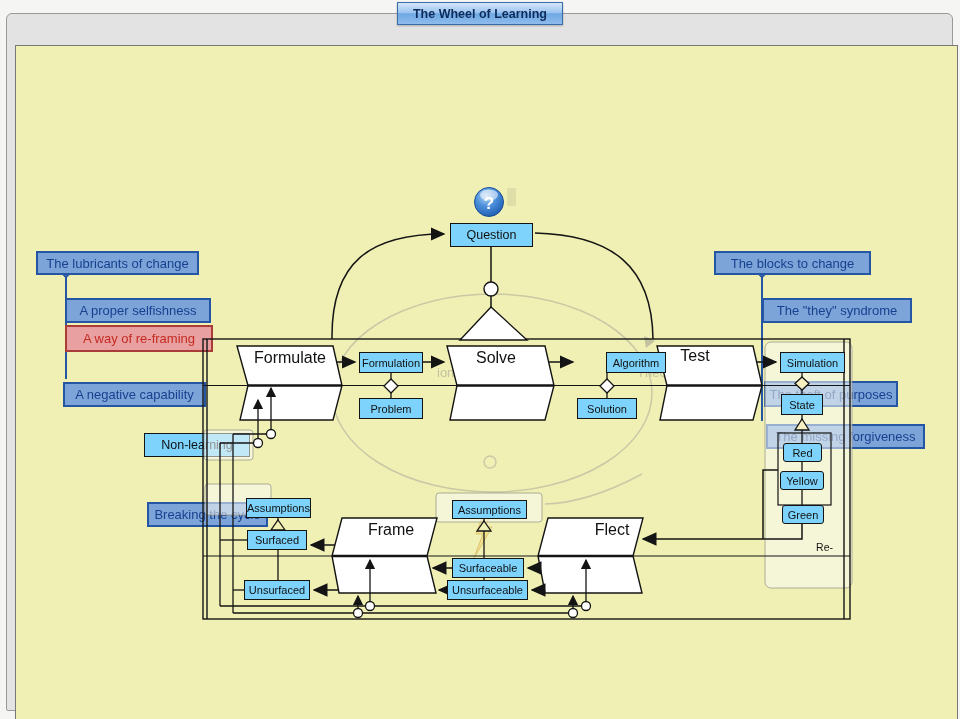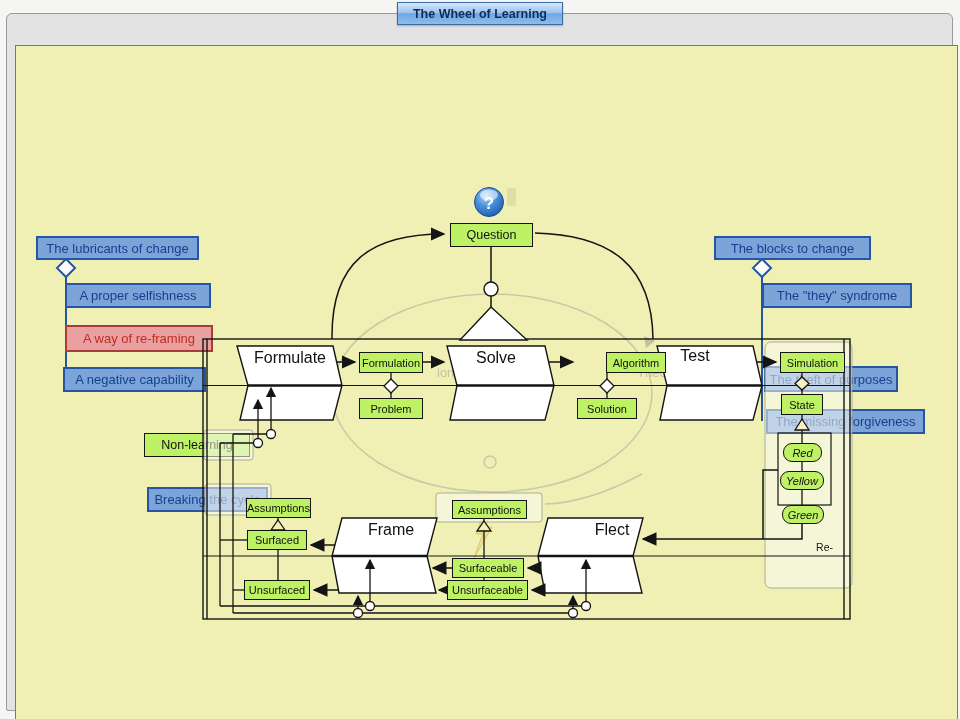--- a/index.html
+++ b/index.html
@@ -10,26 +10,26 @@
           border:1px solid #787878;z-index:0;}
   .tab{position:absolute;left:397px;top:2px;width:164px;height:21px;z-index:40;
        background:linear-gradient(#d5e7fa,#9cc3ef 45%,#6ea8e3 52%,#8fbcec);
        border:1.5px solid #3a6ca8;border-radius:0;color:#0d2c5c;font-weight:bold;
        font-size:12.5px;display:flex;align-items:center;justify-content:center;
        box-shadow:0 1px 2px rgba(0,0,0,.25);}
   svg.layer{position:absolute;left:0;top:0;z-index:5;}
   #ghostL{z-index:1} #blueL{z-index:2} #panelL{z-index:4} #mainL{z-index:5}
   .bbox,.rbox{position:absolute;z-index:3;display:flex;align-items:center;justify-content:center;
        font-size:13px;box-sizing:border-box;text-align:center;}
-  .bbox{background:#7da4d8;border:2.5px solid #2456a4;color:#17418f;}
+  .bbox{background:#7da4d8;border:2.5px solid #2456a4;color:#17418f;margin-top:15px;}
   .rbox{background:#e9a0a0;border:2.5px solid #a93c38;color:#c42a22;}
-  .dbox{position:absolute;z-index:6;background:#bef264;border:1.4px solid #141414;color:#111;
+  .dbox{position:absolute;z-index:6;background:#7dd3fc;border:1.4px solid #141414;color:#111;
        font-size:11px;display:flex;align-items:center;justify-content:center;box-sizing:border-box;
        text-align:center;}
-  .dbox.rd{border-radius:9px;font-style:italic;}
+  .dbox.rd{border-radius:3px;}
   .dbox.big{font-size:12.5px;}
   .cl{position:absolute;z-index:6;font-size:16px;color:#111;text-align:center;background:transparent;}
 </style>
 </head>
 <body>
 
 <div class="desk">
   <div class="window">
     <div class="canvas"></div>
   </div>

